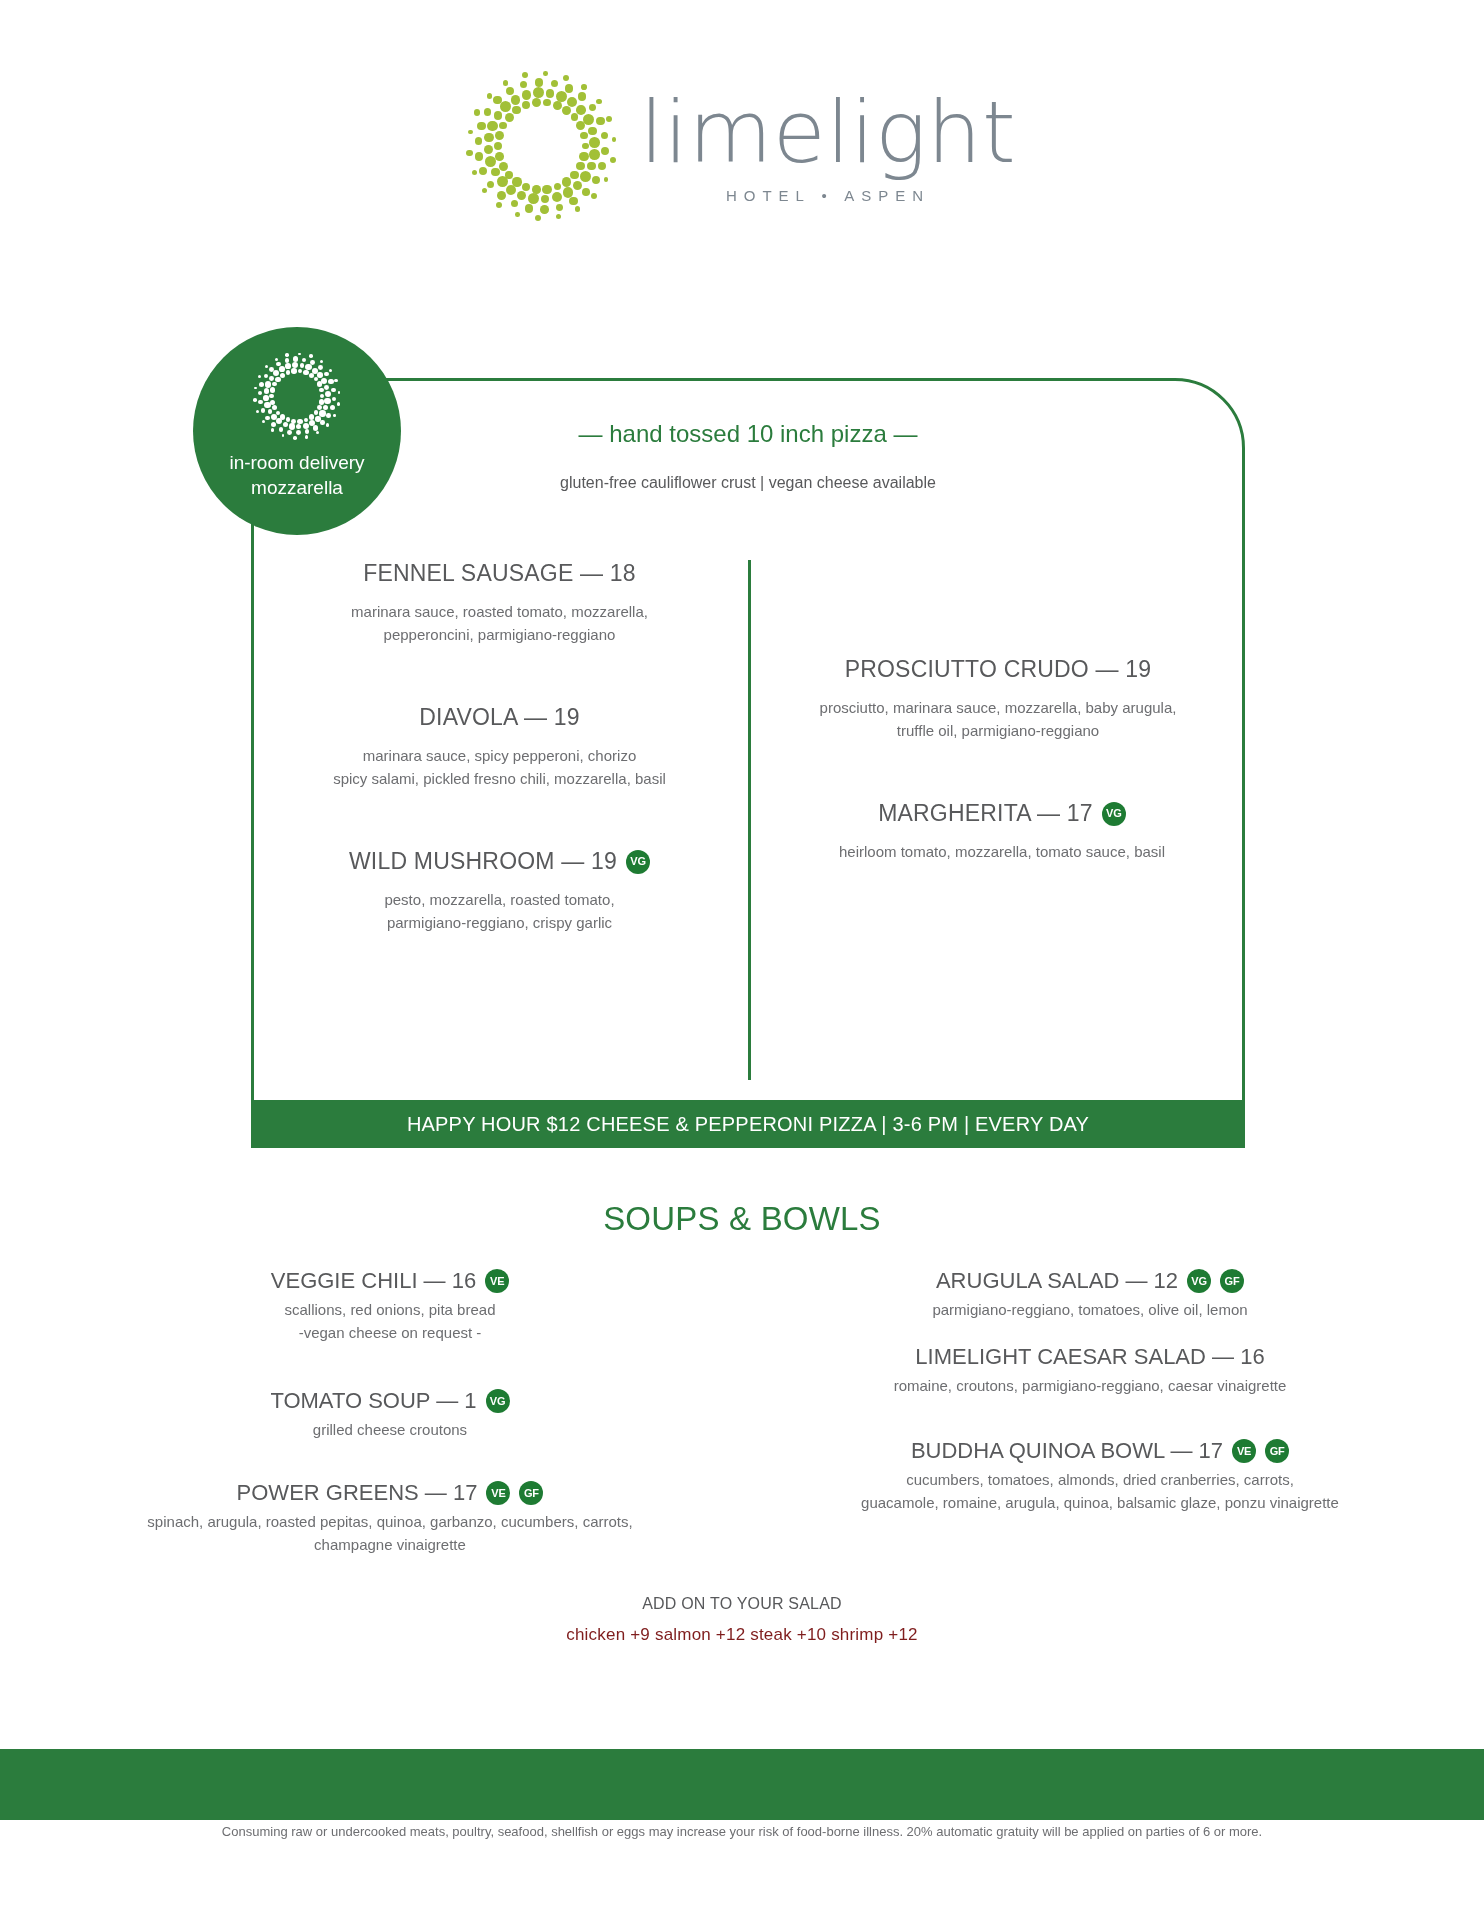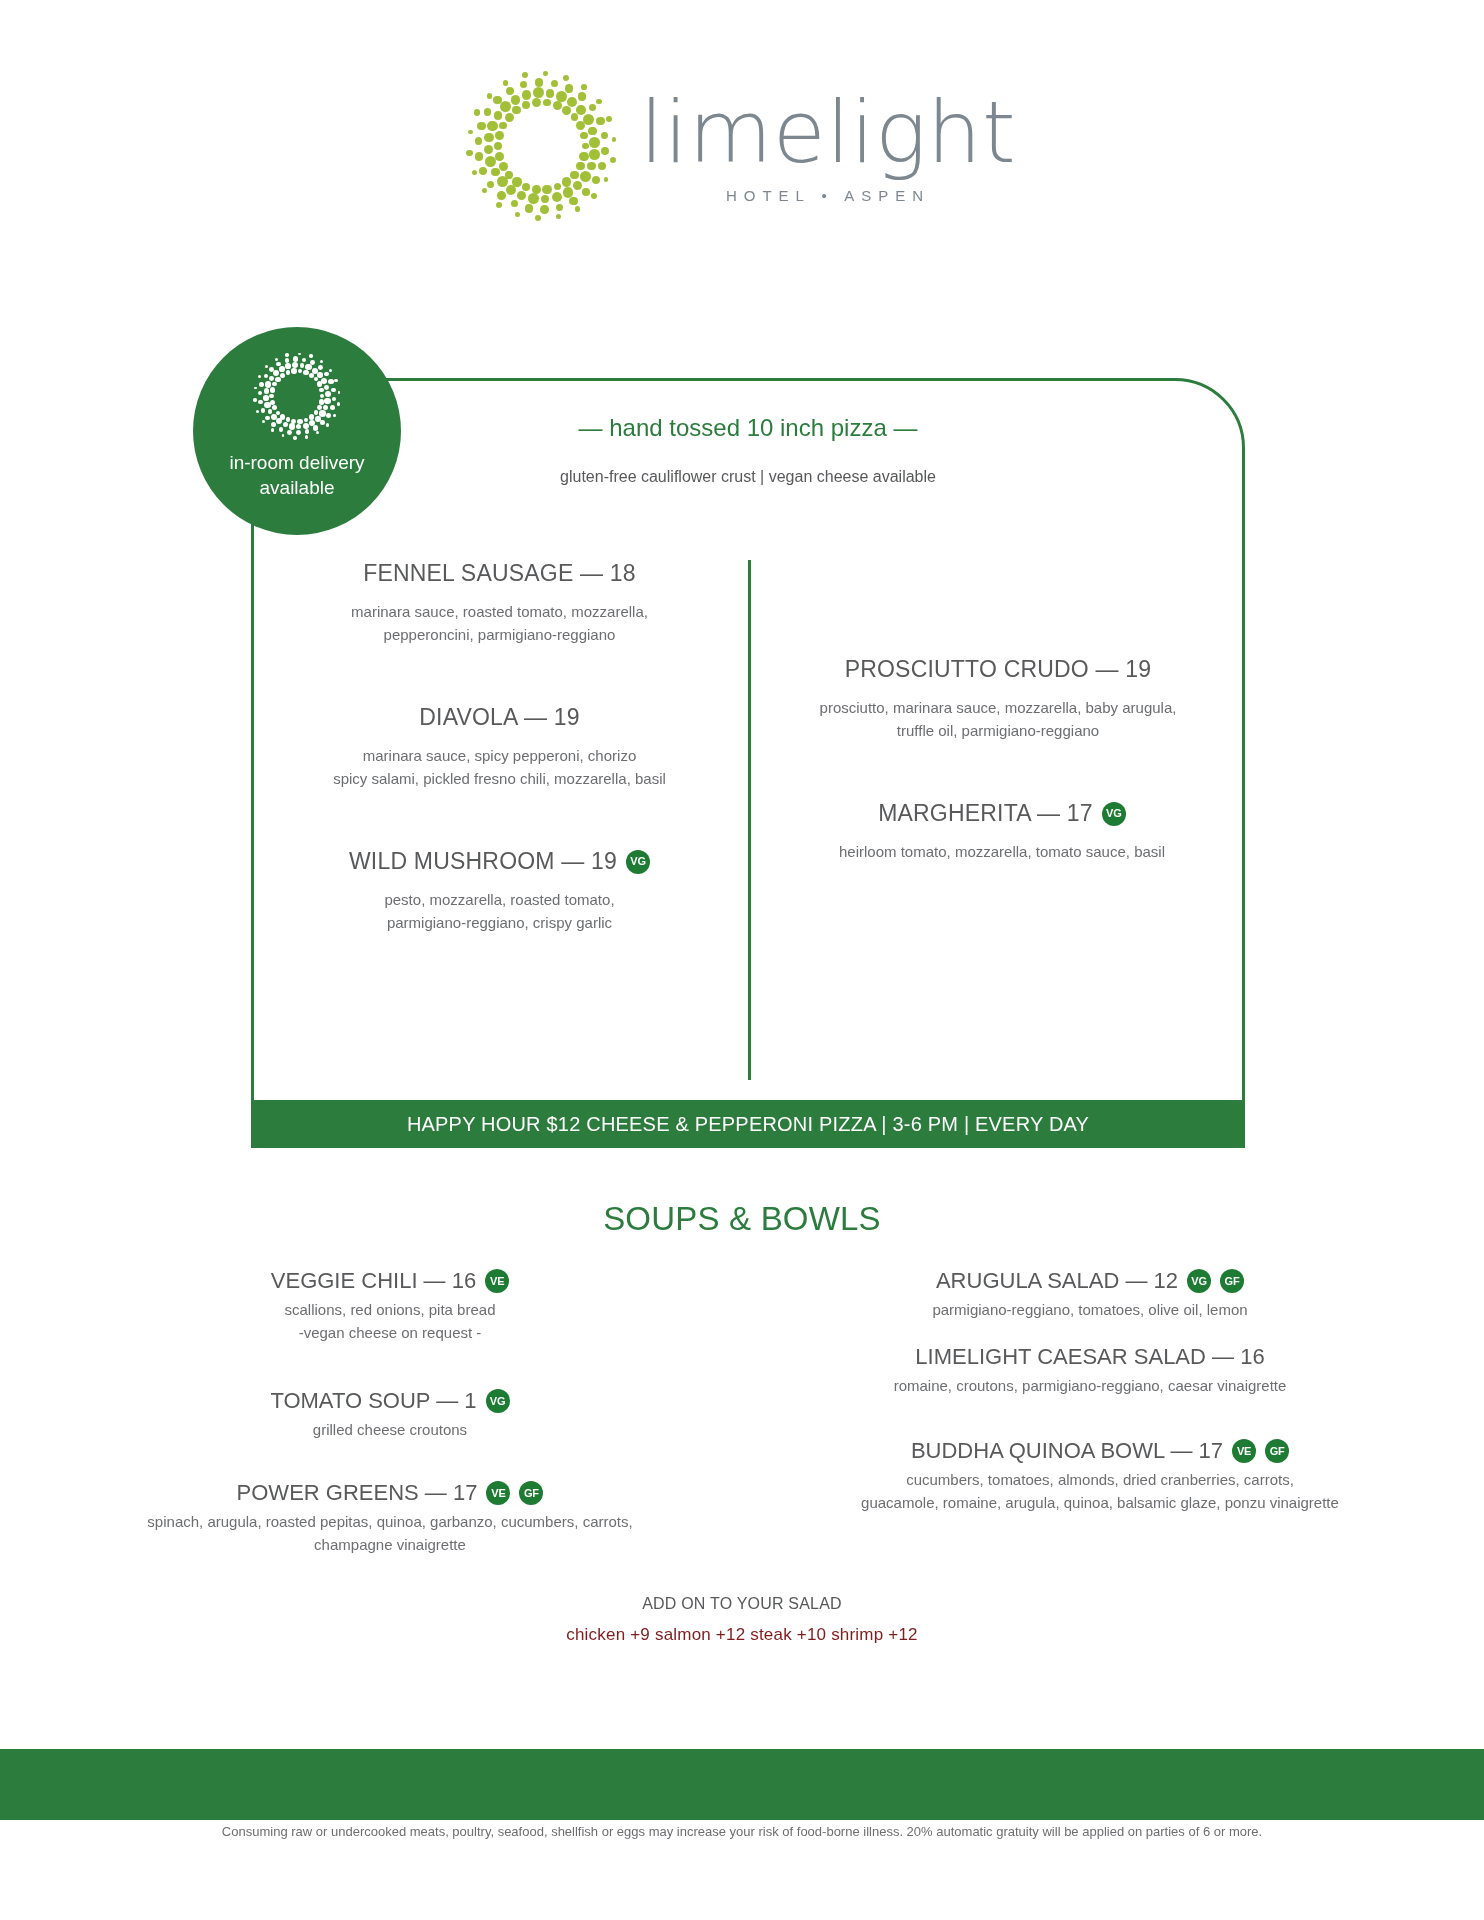--- a/index.html
+++ b/index.html
@@ -87,21 +87,21 @@
     color: #2b7c3d;
     font-size: 35px;
     font-weight: 400;
     letter-spacing: 0.3px;
     line-height: 1.15;
   }
   .pizza-subtitle {
     color: #2b7c3d;
     font-size: 24px;
     font-weight: 400;
-    margin-top: 4px;
+    margin-top: 10px;
   }
   .pizza-note {
     margin-top: 26px;
     font-size: 16px;
     color: #58595b;
   }
 
   .pizza-cols {
     position: absolute;
     left: 0;
@@ -536,21 +536,21 @@
         <span class="dot" style="left: 43.8187px; top: -0.438708px; width: 2.7096px; height: 2.7096px; background: rgb(255, 255, 255);"></span>
         <span class="dot" style="left: 55.2008px; top: 1.49203px; width: 3.4822px; height: 3.4822px; background: rgb(255, 255, 255);"></span>
         <span class="dot" style="left: 65.951px; top: 7.14206px; width: 3.25958px; height: 3.25958px; background: rgb(255, 255, 255);"></span>
         <span class="dot" style="left: 74.6902px; top: 15.5454px; width: 3.07617px; height: 3.07617px; background: rgb(255, 255, 255);"></span>
         <span class="dot" style="left: 80.4103px; top: 25.7213px; width: 3.54703px; height: 3.54703px; background: rgb(255, 255, 255);"></span>
         <span class="dot" style="left: 83.5754px; top: 37.7727px; width: 2.77893px; height: 2.77893px; background: rgb(255, 255, 255);"></span>
         <span class="dot" style="left: 82.6204px; top: 49.4147px; width: 3.45177px; height: 3.45177px; background: rgb(255, 255, 255);"></span>
       </div>
     <div class="delivery-text">
       <div>in-room delivery</div>
-      <div>available</div>
+      <div>mozzarella</div>
     </div>
   </div>
 
   <div class="soups">
     <div class="soups-header">
       <div class="soups-title">SOUPS &amp; BOWLS</div>
     </div>
     <div class="soups-cols" id="soups-cols">
         <div class="soup-item" style="top: 0px; left: 80px; width: 620px;">
           <div class="soup-name">

